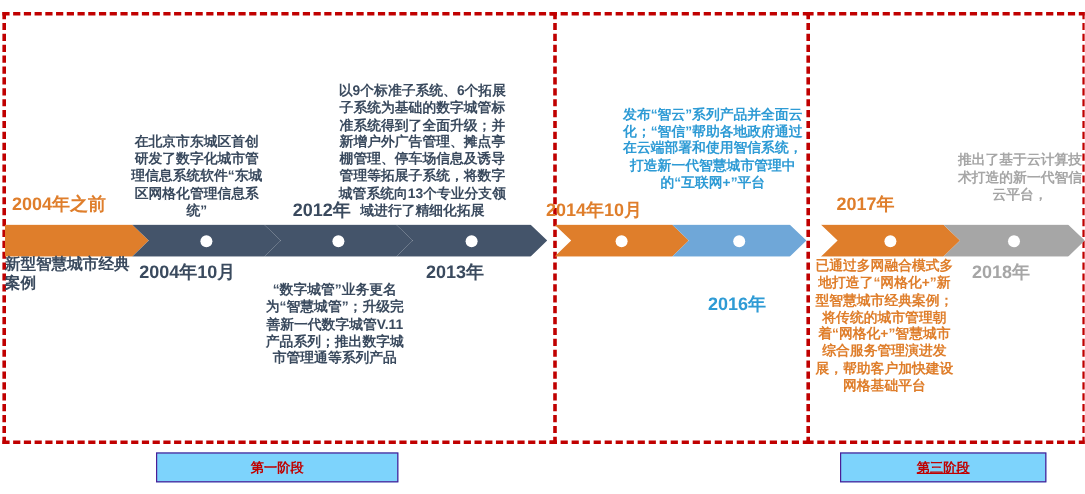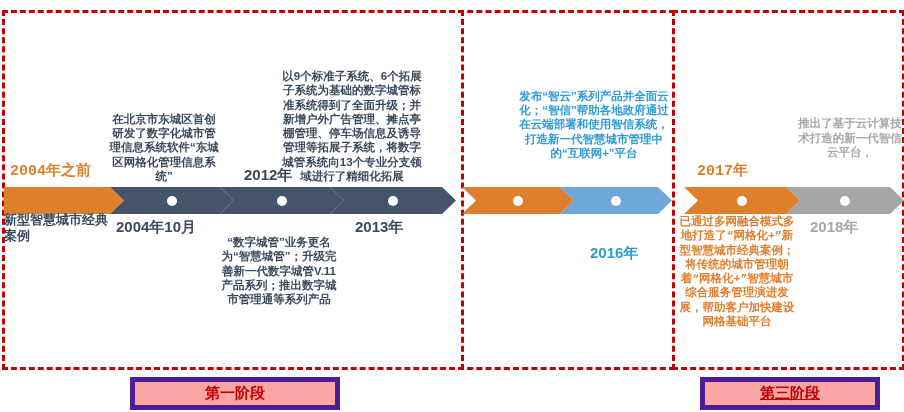--- a/index.html
+++ b/index.html
@@ -7,26 +7,26 @@
   .canvas{position:relative;width:904px;height:412px;background:#fff;overflow:hidden;}
   .region{position:absolute;border:3px dashed var(--red,#C00000);}
   .region.no-left{border-left:none;}
   .chev{position:absolute;top:187px;height:27px;}
   .chev.first{clip-path:polygon(0 0,calc(100% - 14px) 0,100% 50%,calc(100% - 14px) 100%,0 100%);}
   .chev.mid{clip-path:polygon(0 0,calc(100% - 14px) 0,100% 50%,calc(100% - 14px) 100%,0 100%,14px 50%);}
   .dot{position:absolute;top:50%;left:50%;width:10px;height:10px;margin:-5px 0 0 -5px;border-radius:50%;background:#fff;}
   .date{position:absolute;font-weight:bold;font-size:15px;white-space:nowrap;}
   .note{position:absolute;font-weight:bold;font-size:11.5px;line-height:1.24;text-align:center;}
   .note.left{text-align:left;font-size:13px;}
-  .phasebox{position:absolute;top:377px;height:23px;border:5px solid #4c1d95;background:#fca5a5;display:flex;align-items:center;justify-content:center;font-weight:bold;font-size:15px;color:var(--red,#C00000);}
+  .phasebox{position:absolute;top:377px;height:23px;border:1px solid #4c1d95;background:#7dd3fc;display:flex;align-items:center;justify-content:center;font-weight:bold;font-size:11px;color:var(--red,#C00000);}
   .c-orange{background:var(--orange,#DF7E2B);}
   .c-navy{background:var(--navy,#44546A);}
   .c-blue{background:var(--blue,#6FA7D8);}
   .c-gray{background:var(--gray,#A6A6A6);}
-  .t-orange{color:var(--orange,#DF7E2B);font-family:Liberation Mono, monospace;}
+  .t-orange{color:var(--orange,#DF7E2B);}
   .t-navy{color:var(--navy-text,#3A4A5E);}
   .t-blue{color:var(--blue-text,#2E9BD5);}
   .t-gray{color:var(--gray,#A6A6A6);}
 </style>
 </head>
 <body>
 
 <div class="canvas">
 
   <div class="region" style="left:2px;top:10px;width:456px;height:354px;"></div>
@@ -53,28 +53,29 @@
     <span class="dot"></span>
   </div>
   <div class="chev mid c-gray" style="left:786px;width:118px;">
     <span class="dot"></span>
   </div>
 
   <div class="date t-orange" style="left:10px;top:161px;">2004年之前</div>
   <div class="date t-navy" style="left:116px;top:218px;">2004年10月</div>
   <div class="date t-navy" style="left:244px;top:166px;">2012年</div>
   <div class="date t-navy" style="left:355px;top:218px;">2013年</div>
+  <div class="date t-orange" style="left:455px;top:166px;">2014年10月</div>
   <div class="date t-blue" style="left:590px;top:219px;margin-top:25px;">2016年</div>
   <div class="date t-orange" style="left:697px;top:161px;">2017年</div>
   <div class="date t-gray" style="left:810px;top:218px;">2018年</div>
 
   <div class="note left t-navy" style="left:4px;top:212px;width:112px;">新型智慧城市经典案例</div>
   <div class="note t-navy" style="left:107px;bottom:229px;width:114px;">在北京市东城区首创研发了数字化城市管理信息系统软件“东城区网格化管理信息系统”</div>
   <div class="note t-navy" style="left:221px;top:235px;width:116px;">“数字城管”业务更名为“智慧城管”；升级完善新一代数字城管V.11产品系列；推出数字城市管理通等系列产品</div>
   <div class="note t-navy" style="left:281px;bottom:229px;width:142px;">以9个标准子系统、6个拓展子系统为基础的数字城管标准系统得到了全面升级；并新增户外广告管理、摊点亭棚管理、停车场信息及诱导管理等拓展子系统，将数字城管系统向13个专业分支领域进行了精细化拓展</div>
   <div class="note t-blue" style="left:516px;bottom:252px;width:156px;">发布“智云”系列产品并全面云化；“智信”帮助各地政府通过在云端部署和使用智信系统，打造新一代智慧城市管理中的“互联网+”平台</div>
   <div class="note t-orange" style="left:679px;top:215px;width:116px;">已通过多网融合模式多地打造了“网格化+”新型智慧城市经典案例；将传统的城市管理朝着“网格化+”智慧城市综合服务管理演进发展，帮助客户加快建设网格基础平台</div>
-  <div class="note t-gray" style="left:797px;bottom:253px;width:106px;">推出了基于云计算技术打造的新一代智信云平台，</div>
+  <div class="note t-gray" style="left:797px;bottom:242px;width:106px;">推出了基于云计算技术打造的新一代智信云平台，</div>
 
   <div class="phasebox" style="left:130px;width:200px;">第一阶段</div>
   <div class="phasebox" style="left:700px;width:170px;text-decoration:underline;">第三阶段</div>
 
 </div>
 
 </body></html>

